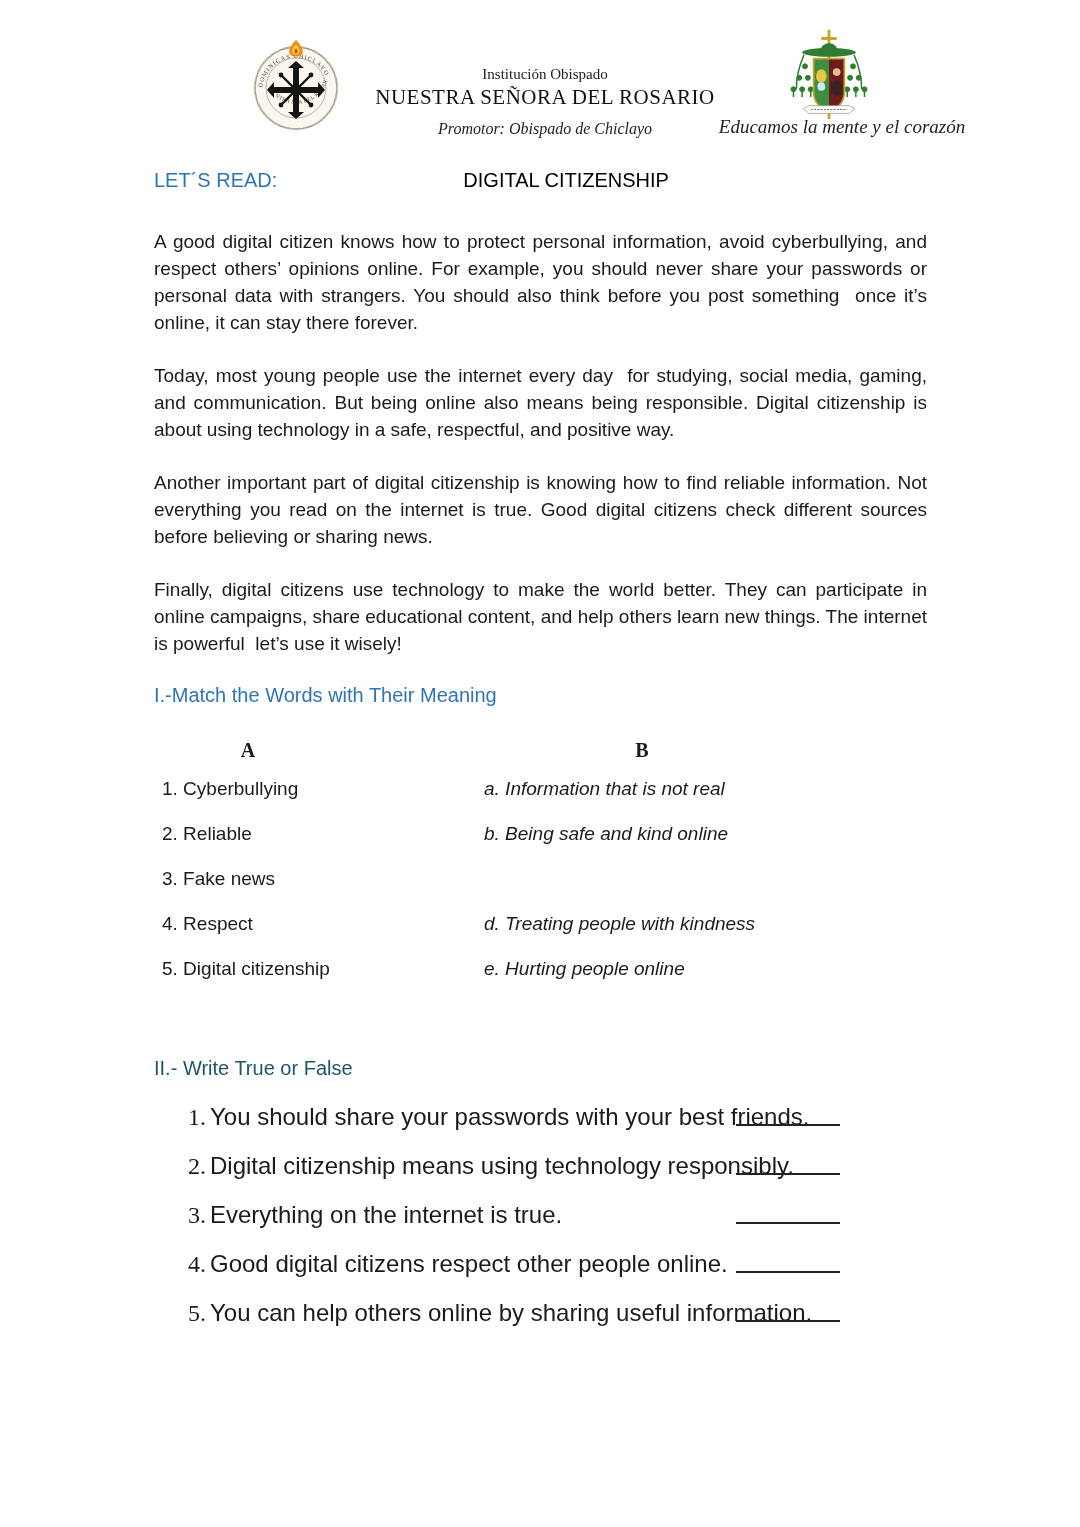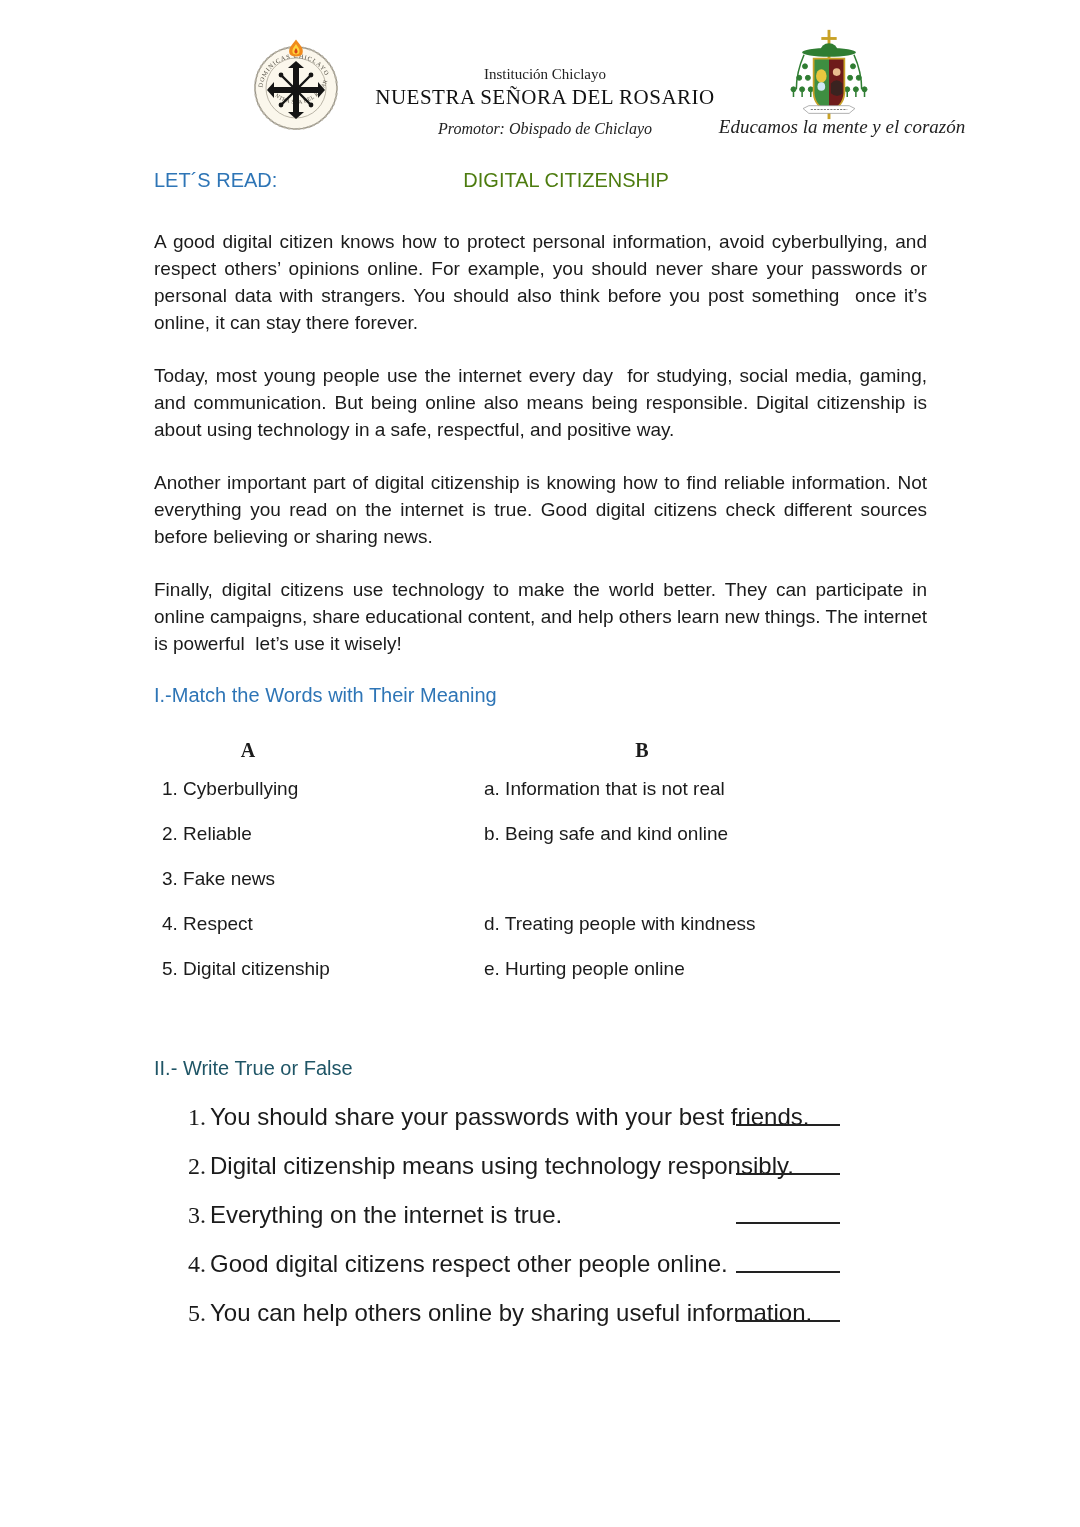--- a/index.html
+++ b/index.html
@@ -31,21 +31,21 @@
   .paras{margin-top:36px;}
   .paras p{font-size:19px;line-height:27px;text-align:justify;margin:0 0 26px 0;}
   .sec1-head{font-size:20px;margin-top:16px;line-height:24px;}
   .match{margin-top:32px;font-size:19px;}
   .match-headrow{display:flex;font-family:"Liberation Serif","DejaVu Serif",serif;
     font-weight:bold;font-size:20px;margin-bottom:14px;}
   .match-headrow .ha{width:338px;text-align:center;padding-right:150px;box-sizing:border-box;}
   .match-headrow .hb{width:300px;text-align:center;}
   .match-row{display:flex;margin-bottom:19px;line-height:26px;}
   .match-row .ca{width:330px;padding-left:8px;box-sizing:border-box;}
-  .match-row .cb{flex:1;}
+  .match-row .cb{flex:1;font-style:italic;}
   .sec2-head{font-size:20px;margin-top:74px;line-height:24px;}
   .tf-list{margin-top:24px;}
   .tf-row{position:relative;padding-left:34px;margin-bottom:23px;font-size:24px;line-height:26px;}
   .tf-num{font-family:"Liberation Serif","DejaVu Serif",serif;margin-right:4px;}
   .tf-blank{position:absolute;left:582px;top:-2px;width:104px;height:22px;
     border-bottom:2px solid #222;}
   
   .seal-wrap svg,.crest-wrap svg{width:100%;height:100%;display:block;}
 </style>
 </head>
@@ -91,21 +91,21 @@
           <path d="M0,0 L-14,14" stroke-width="2.4"></path>
           <circle cx="15" cy="-15" r="2.4" stroke-width="0"></circle>
           <circle cx="-15" cy="-15" r="2.4" stroke-width="0"></circle>
           <circle cx="15" cy="15" r="2.4" stroke-width="0"></circle>
           <circle cx="-15" cy="15" r="2.4" stroke-width="0"></circle>
         </g>
       </svg>
     </div>
 
     <div class="head-center">
-      <div class="inst-label">Institución Chiclayo</div>
+      <div class="inst-label">Institución Obispado</div>
       <div class="inst-name">NUESTRA SEÑORA DEL ROSARIO</div>
       <div class="promoter">Promotor: Obispado de Chiclayo</div>
     </div>
 
     <div class="crest-wrap">
       <svg viewBox="0 0 110 100">
 
         <g stroke="#C9A227">
           <path d="M55,4 L55,97" stroke-width="3"></path>
           <path d="M47,13 L63,13" stroke-width="3"></path>
@@ -151,21 +151,21 @@
       </svg>
     </div>
 
     <div class="motto">Educamos la mente y el corazón</div>
   </div>
 
   <div class="content">
 
     <div class="title-row">
       <span class="lets-read" style="color:#2E75B6">LET´S READ:</span>
-      <span class="topic" style="color:#4d7c0f">DIGITAL CITIZENSHIP</span>
+      <span class="topic" style="color:#000000">DIGITAL CITIZENSHIP</span>
     </div>
 
     <div class="paras">
       <p>A good digital citizen knows how to protect personal information, avoid cyberbullying, and respect others’ opinions online. For example, you should never share your passwords or personal data with strangers. You should also think before you post something&nbsp; once it’s online, it can stay there forever.</p>
       <p>Today, most young people use the internet every day&nbsp; for studying, social media, gaming, and communication. But being online also means being responsible. Digital citizenship is about using technology in a safe, respectful, and positive way.</p>
       <p>Another important part of digital citizenship is knowing how to find reliable information. Not everything you read on the internet is true. Good digital citizens check different sources before believing or sharing news.</p>
       <p>Finally, digital citizens use technology to make the world better. They can participate in online campaigns, share educational content, and help others learn new things. The internet is powerful&nbsp; let’s use it wisely!</p>
     </div>
 
     <div class="sec1-head" style="color:#2E75B6">I.-Match the Words with Their Meaning</div>

